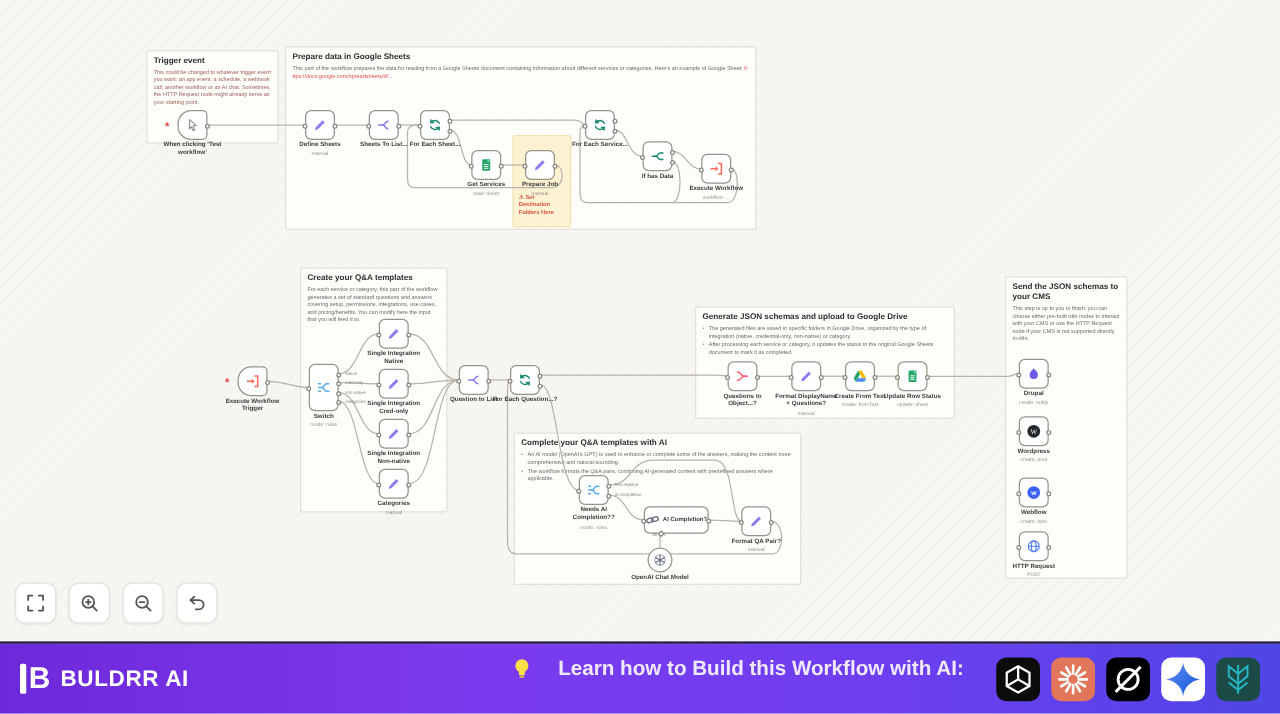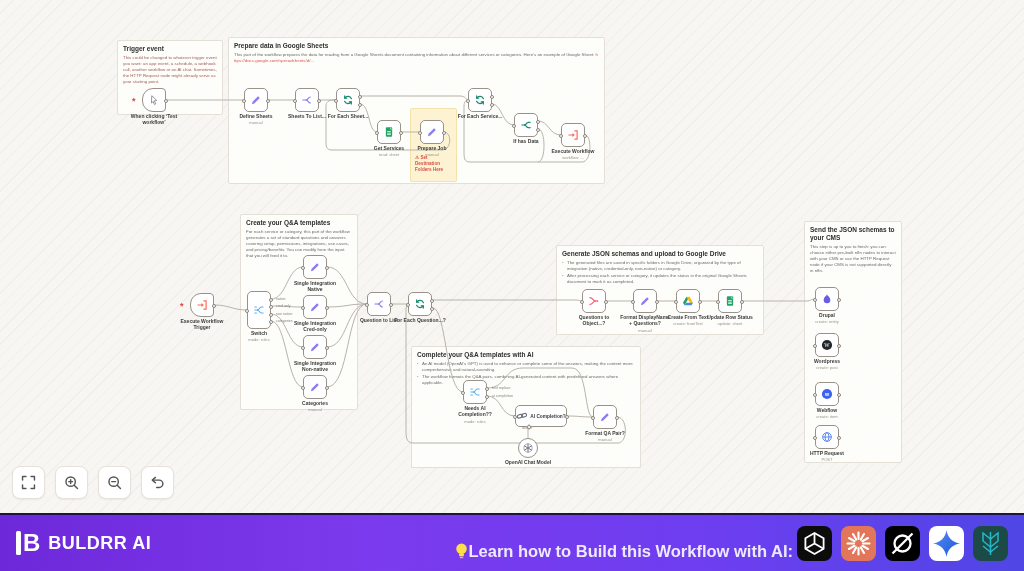--- a/index.html
+++ b/index.html
@@ -52,21 +52,21 @@
 
   
   .banner { width:1024px; height:58px; display:flex; align-items:center; padding:0 16px;
     background:linear-gradient(90deg,#6d28d9 0%,#7c3aed 35%,#6d3ef0 70%,#4f46e5 100%);
     border-top:2px solid #1d1442; }
   .brand { display:flex; align-items:center; gap:8px; }
   .logo { display:flex; align-items:center; }
   .logo-bar { width:5px; height:24px; background:#fff; border-radius:1.5px; margin-right:2px; }
   .logo-b { font-size:24px; font-weight:900; color:#fff; line-height:1; }
   .brand-name { font-size:18px; font-weight:800; color:#fff; letter-spacing:.5px; }
-  .banner-right { margin-left:auto; display:flex; align-items:flex-end; gap:0; }
+  .banner-right { margin-left:auto; display:flex; align-items:flex-start; gap:22px; }
   .bulb svg { width:15px; height:19px; display:block; }
   .banner-msg { font-size:16.5px; font-weight:600; color:#efe9ff; }
   .ai-icons { display:flex; gap:9px; margin-left:4px; }
   .ai-icon { width:35px; height:35px; border-radius:8px; display:flex; align-items:center; justify-content:center; cursor:pointer; }
   .ai-icon svg { width:35px; height:35px; display:block; }
 </style>
 </head>
 <body>
 
 <div class="stage">

